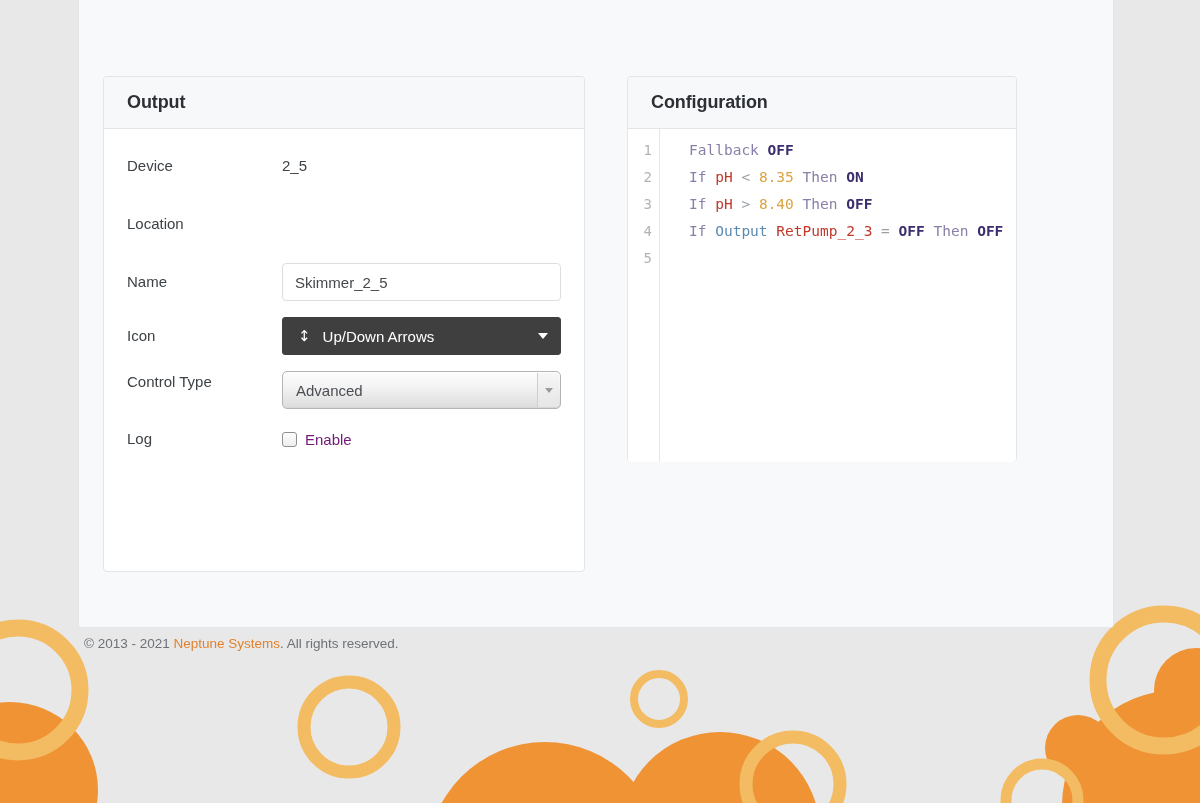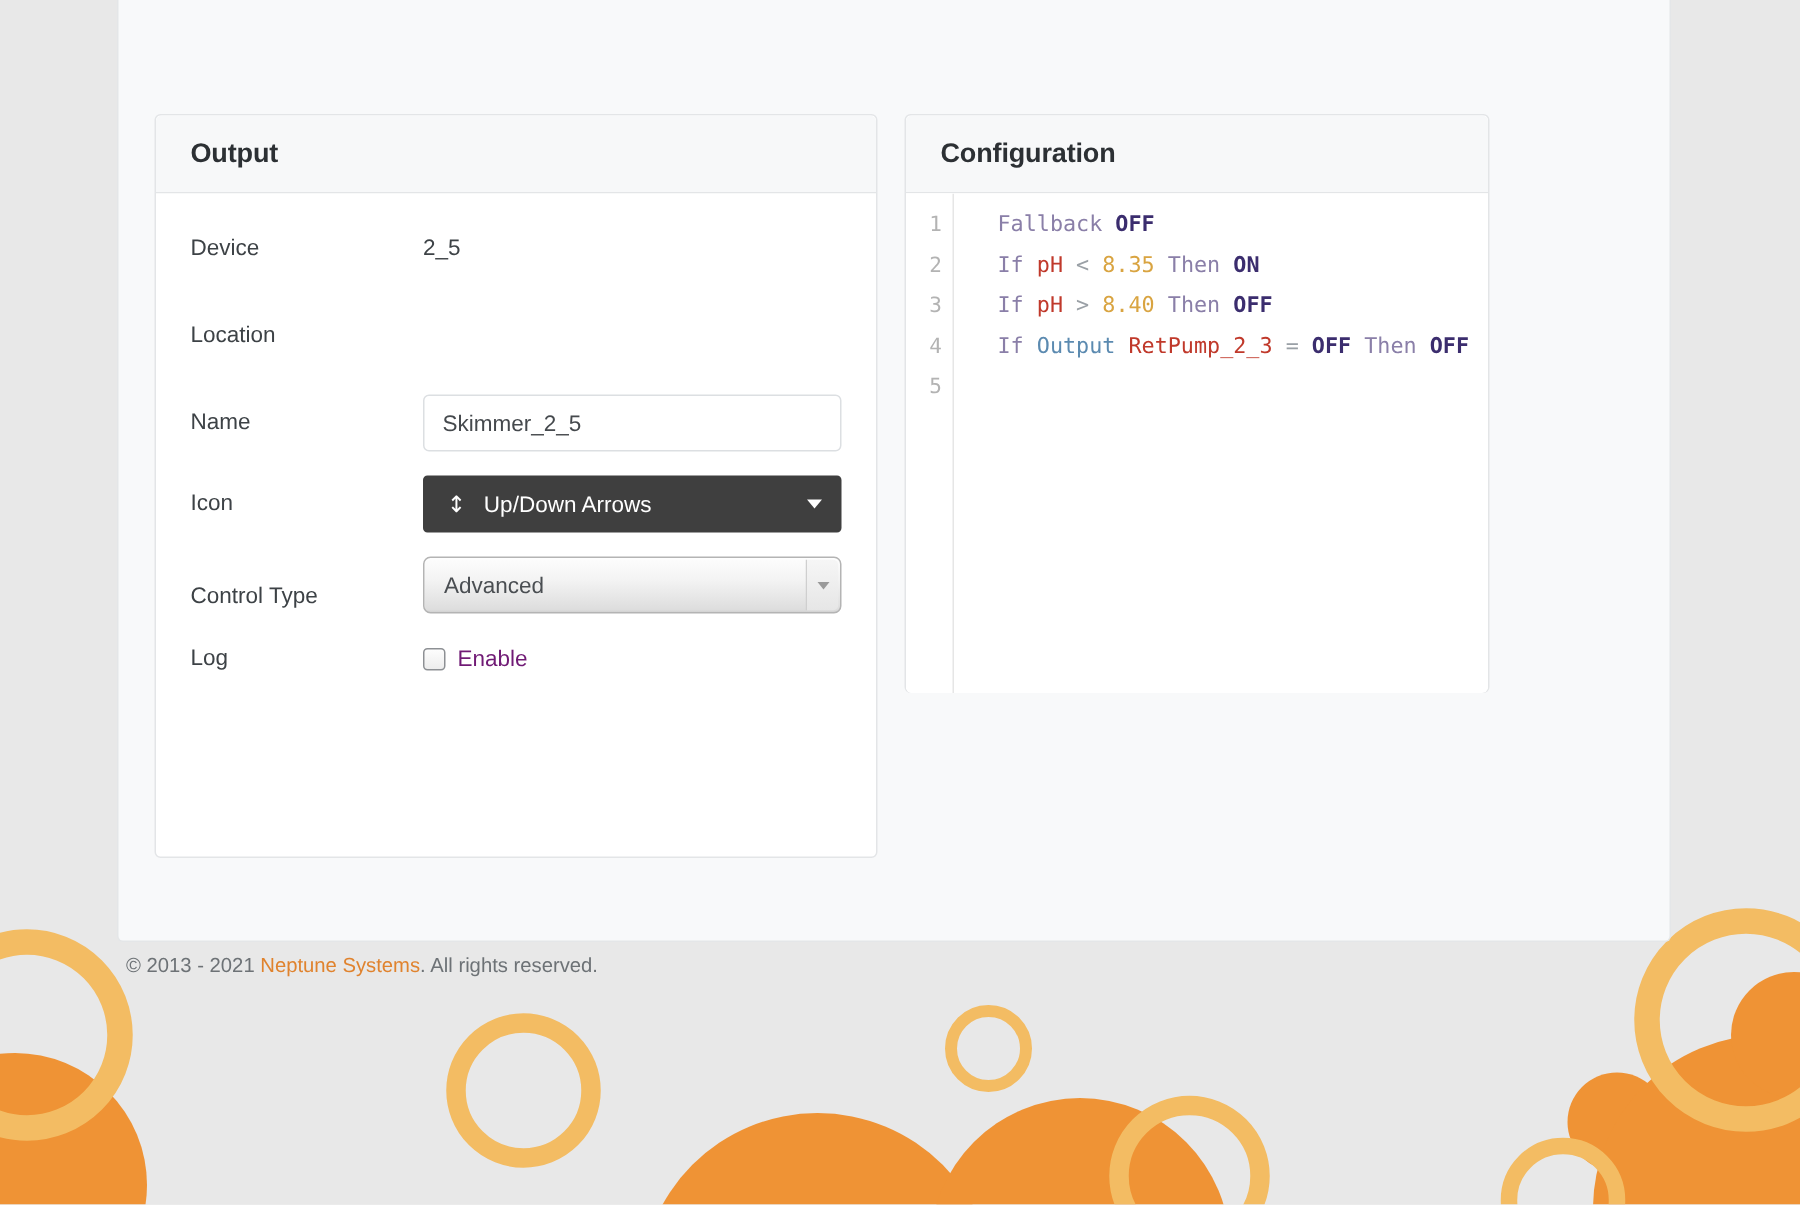--- a/index.html
+++ b/index.html
@@ -62,21 +62,21 @@
     border: 1px solid #e3e5e7;
     border-radius: 4px;
   }
   #panel-output {
     left: 24px;
     top: 86px;
     width: 482px;
     height: 496px;
   }
   #panel-config {
-    left: 524px;
+    left: 548px;
     top: 86px;
     width: 390px;
     height: 386px;
   }
   .panel-header {
     height: 52px;
     background: #f7f8f9;
     border-bottom: 1px solid #e3e5e7;
     border-radius: 4px 4px 0 0;
     display: flex;
@@ -113,21 +113,21 @@
     color: #3d4246;
     line-height: 27px;
     padding-top: 0px;
     max-width: 262px;
   }
   #row-device { margin-bottom: 34px; }
   #row-device .form-value { line-height: 22px; padding-top: 2px; }
   #row-location { margin-bottom: 28px; }
   #row-name { margin-bottom: 16px; align-items: center; }
   #row-icon { margin-bottom: 16px; align-items: center; }
-  #row-control { margin-bottom: 18px; align-items: flex-end; }
+  #row-control { margin-bottom: 18px; align-items: flex-start; }
   #row-log { margin-bottom: 0; align-items: center; }
   #row-name .form-label,
   #row-icon .form-label,
   #row-control .form-label,
   #row-log .form-label { padding-top: 0; }
 
   
   .text-input {
     width: 280px;
     height: 38px;

